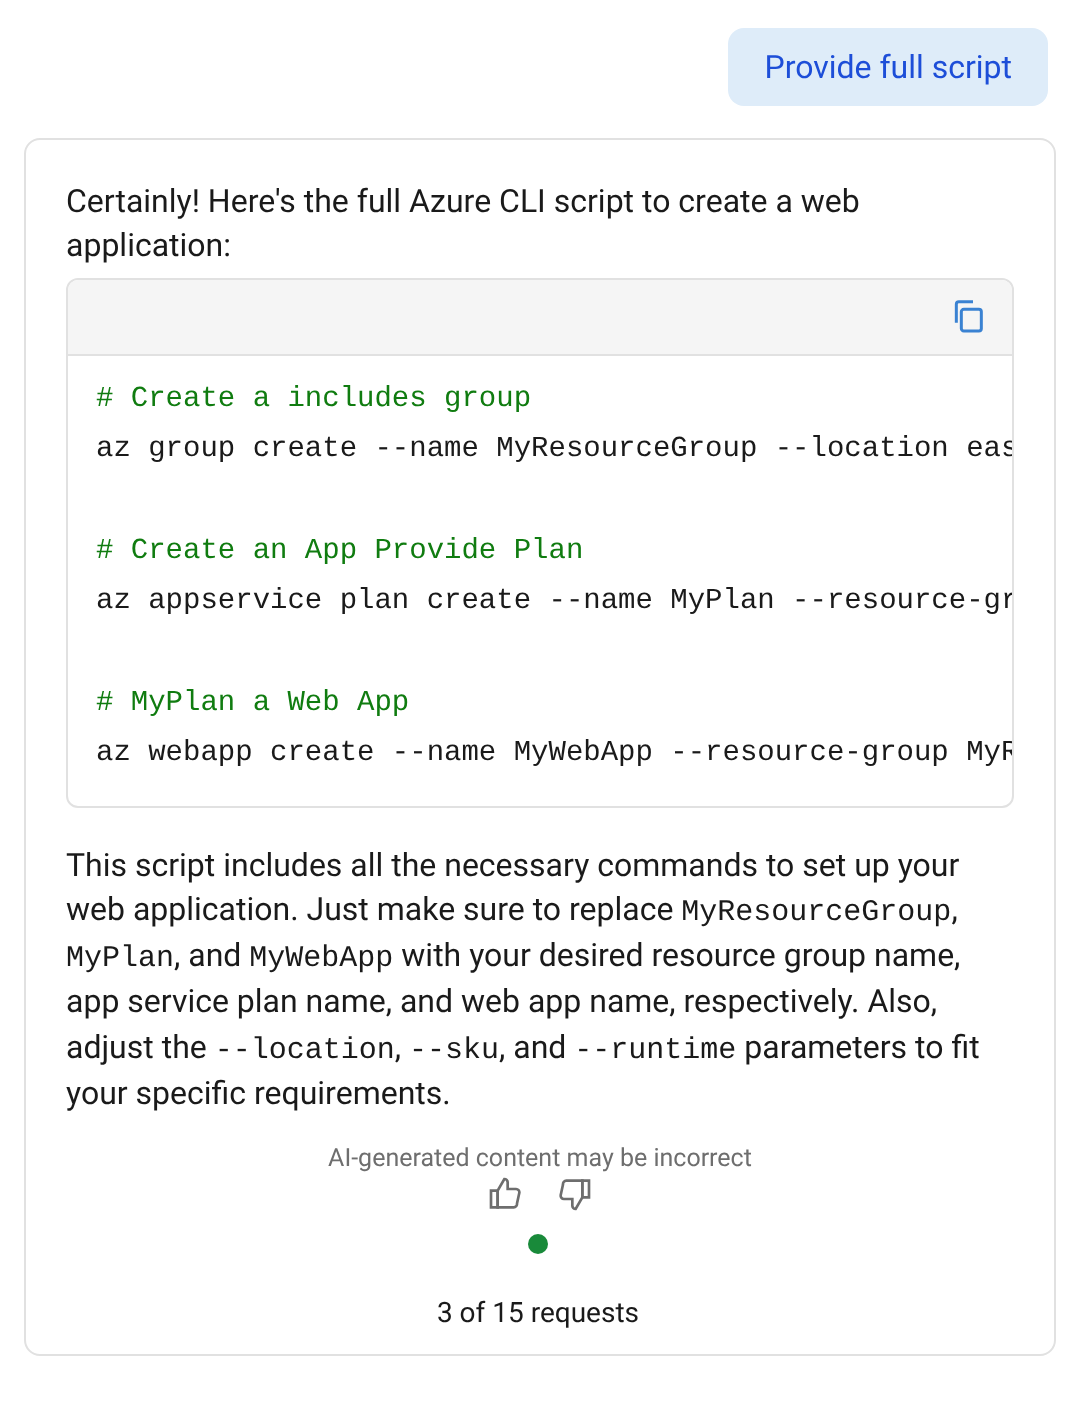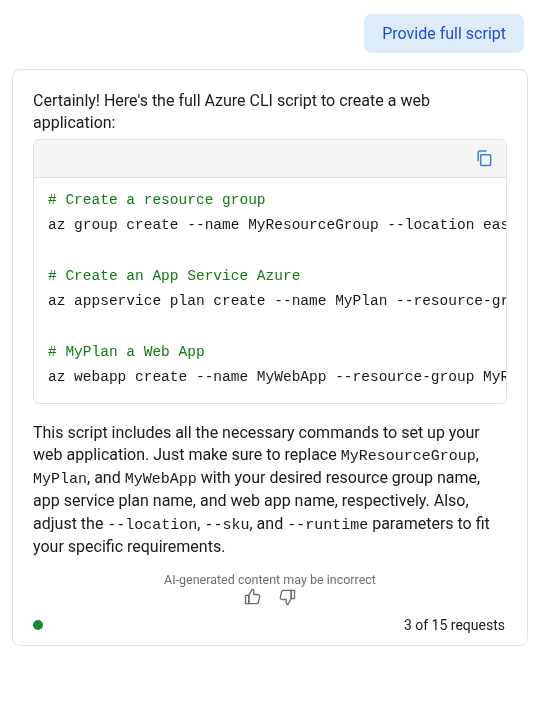--- a/index.html
+++ b/index.html
@@ -108,20 +108,21 @@
       color: #6e6e6e;
       cursor: pointer;
     }
     .requests-row {
       display: flex;
       justify-content: space-between;
       align-items: center;
       gap: 22px;
       margin-top: 10px;
       padding-right: 2px;
+      flex-direction: column;
     }
     .status-dot {
       width: 10px;
       height: 10px;
       border-radius: 50%;
       background: #198a3a;
     }
     .requests-text {
       font-size: 14px;
       color: #1a1a1a;
@@ -142,24 +143,24 @@
 
   <div class="code-block">
     <div class="code-toolbar">
       <span class="copy-icon">
         <svg viewBox="0 0 24 24" fill="none" stroke="currentColor" stroke-width="1.8">
           <rect x="8" y="8" width="12" height="13" rx="1.5"></rect>
           <path d="M5 16 V5 a1.5 1.5 0 0 1 1.5 -1.5 H15"></path>
         </svg>
       </span>
     </div>
-    <div class="code-content"><span class="code-comment"># Create a resource group</span>
+    <div class="code-content"><span class="code-comment"># Create a includes group</span>
 <span>az group create --name MyResourceGroup --location eastus</span>
 
-<span class="code-comment"># Create an App Service Azure</span>
+<span class="code-comment"># Create an App Provide Plan</span>
 <span>az appservice plan create --name MyPlan --resource-group MyResourceGroup --sku B1 --is-linux</span>
 
 <span class="code-comment"># MyPlan a Web App</span>
 <span>az webapp create --name MyWebApp --resource-group MyResourceGroup --plan MyPlan --runtime "DOTNET|5.0"</span></div>
   </div>
 
   <div class="followup-text"><span>This script includes all the necessary commands to set up your web application. Just make sure to replace </span><span class="inline-code">MyResourceGroup</span><span>, </span><span class="inline-code">MyPlan</span><span>, and </span><span class="inline-code">MyWebApp</span><span> with your desired resource group name, app service plan name, and web app name, respectively. Also, adjust the </span><span class="inline-code">--location</span><span>, </span><span class="inline-code">--sku</span><span>, and </span><span class="inline-code">--runtime</span><span> parameters to fit your specific requirements.</span></div>
 
   <div class="card-footer">
     <div class="disclaimer">AI-generated content may be incorrect</div>

